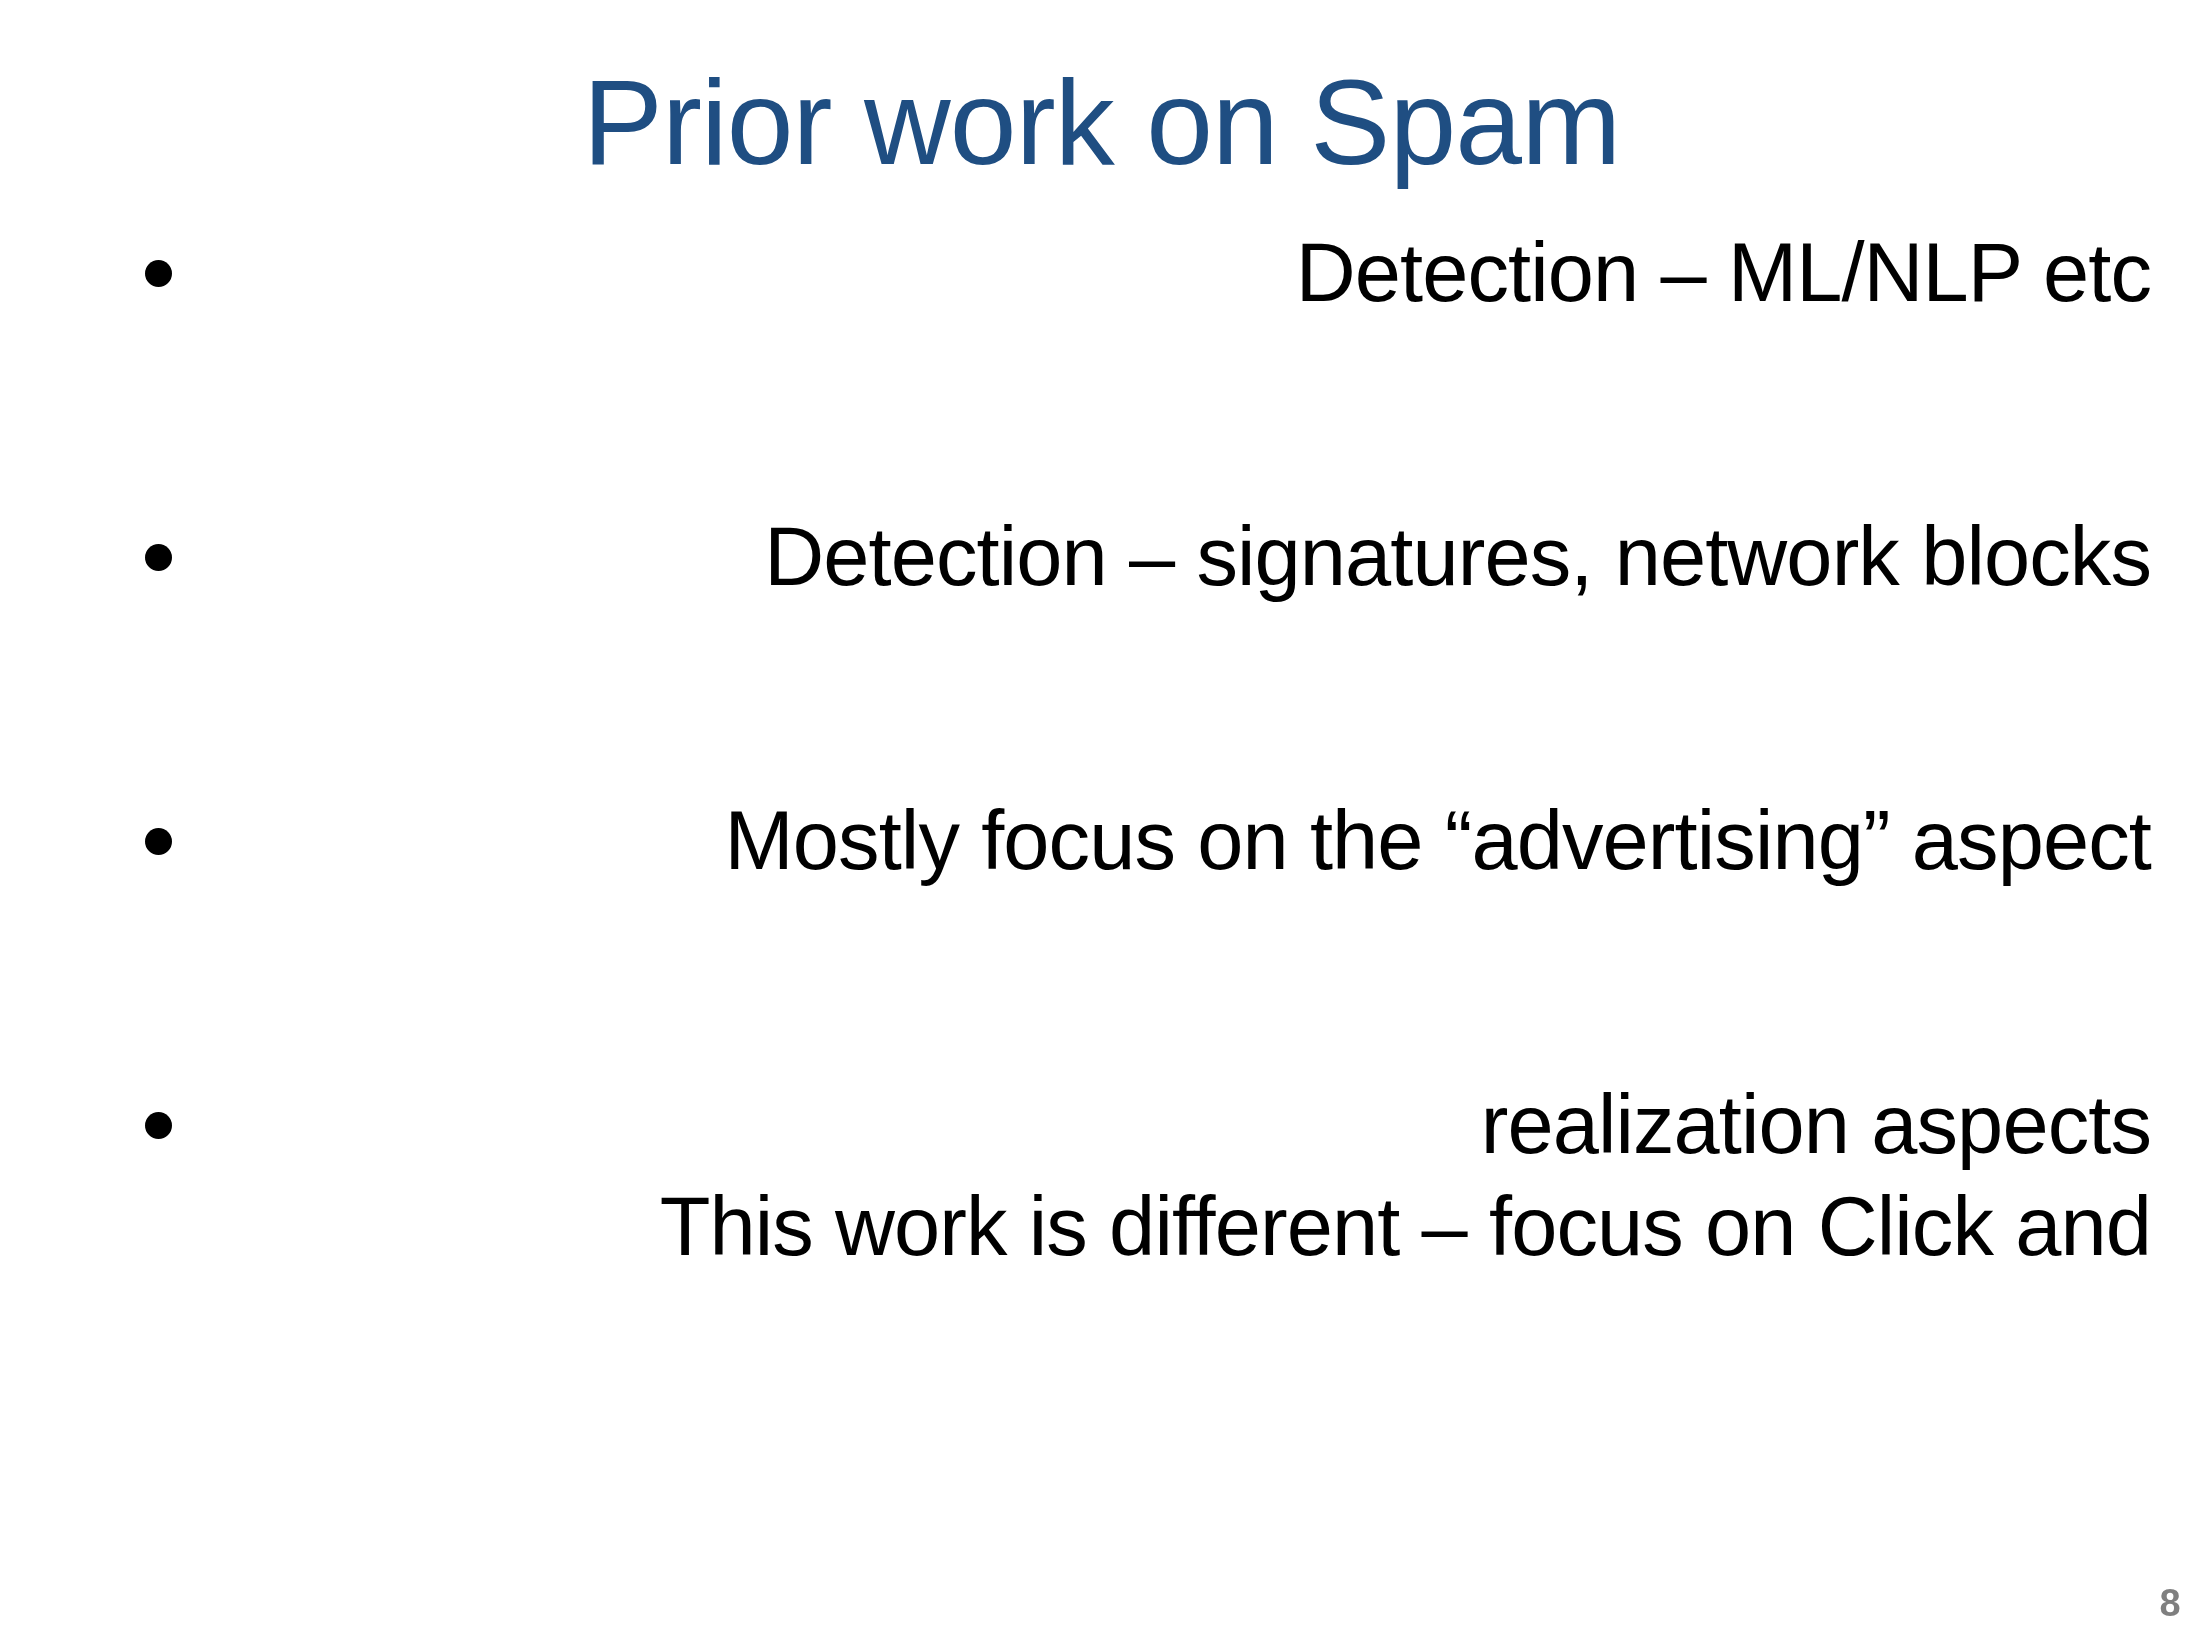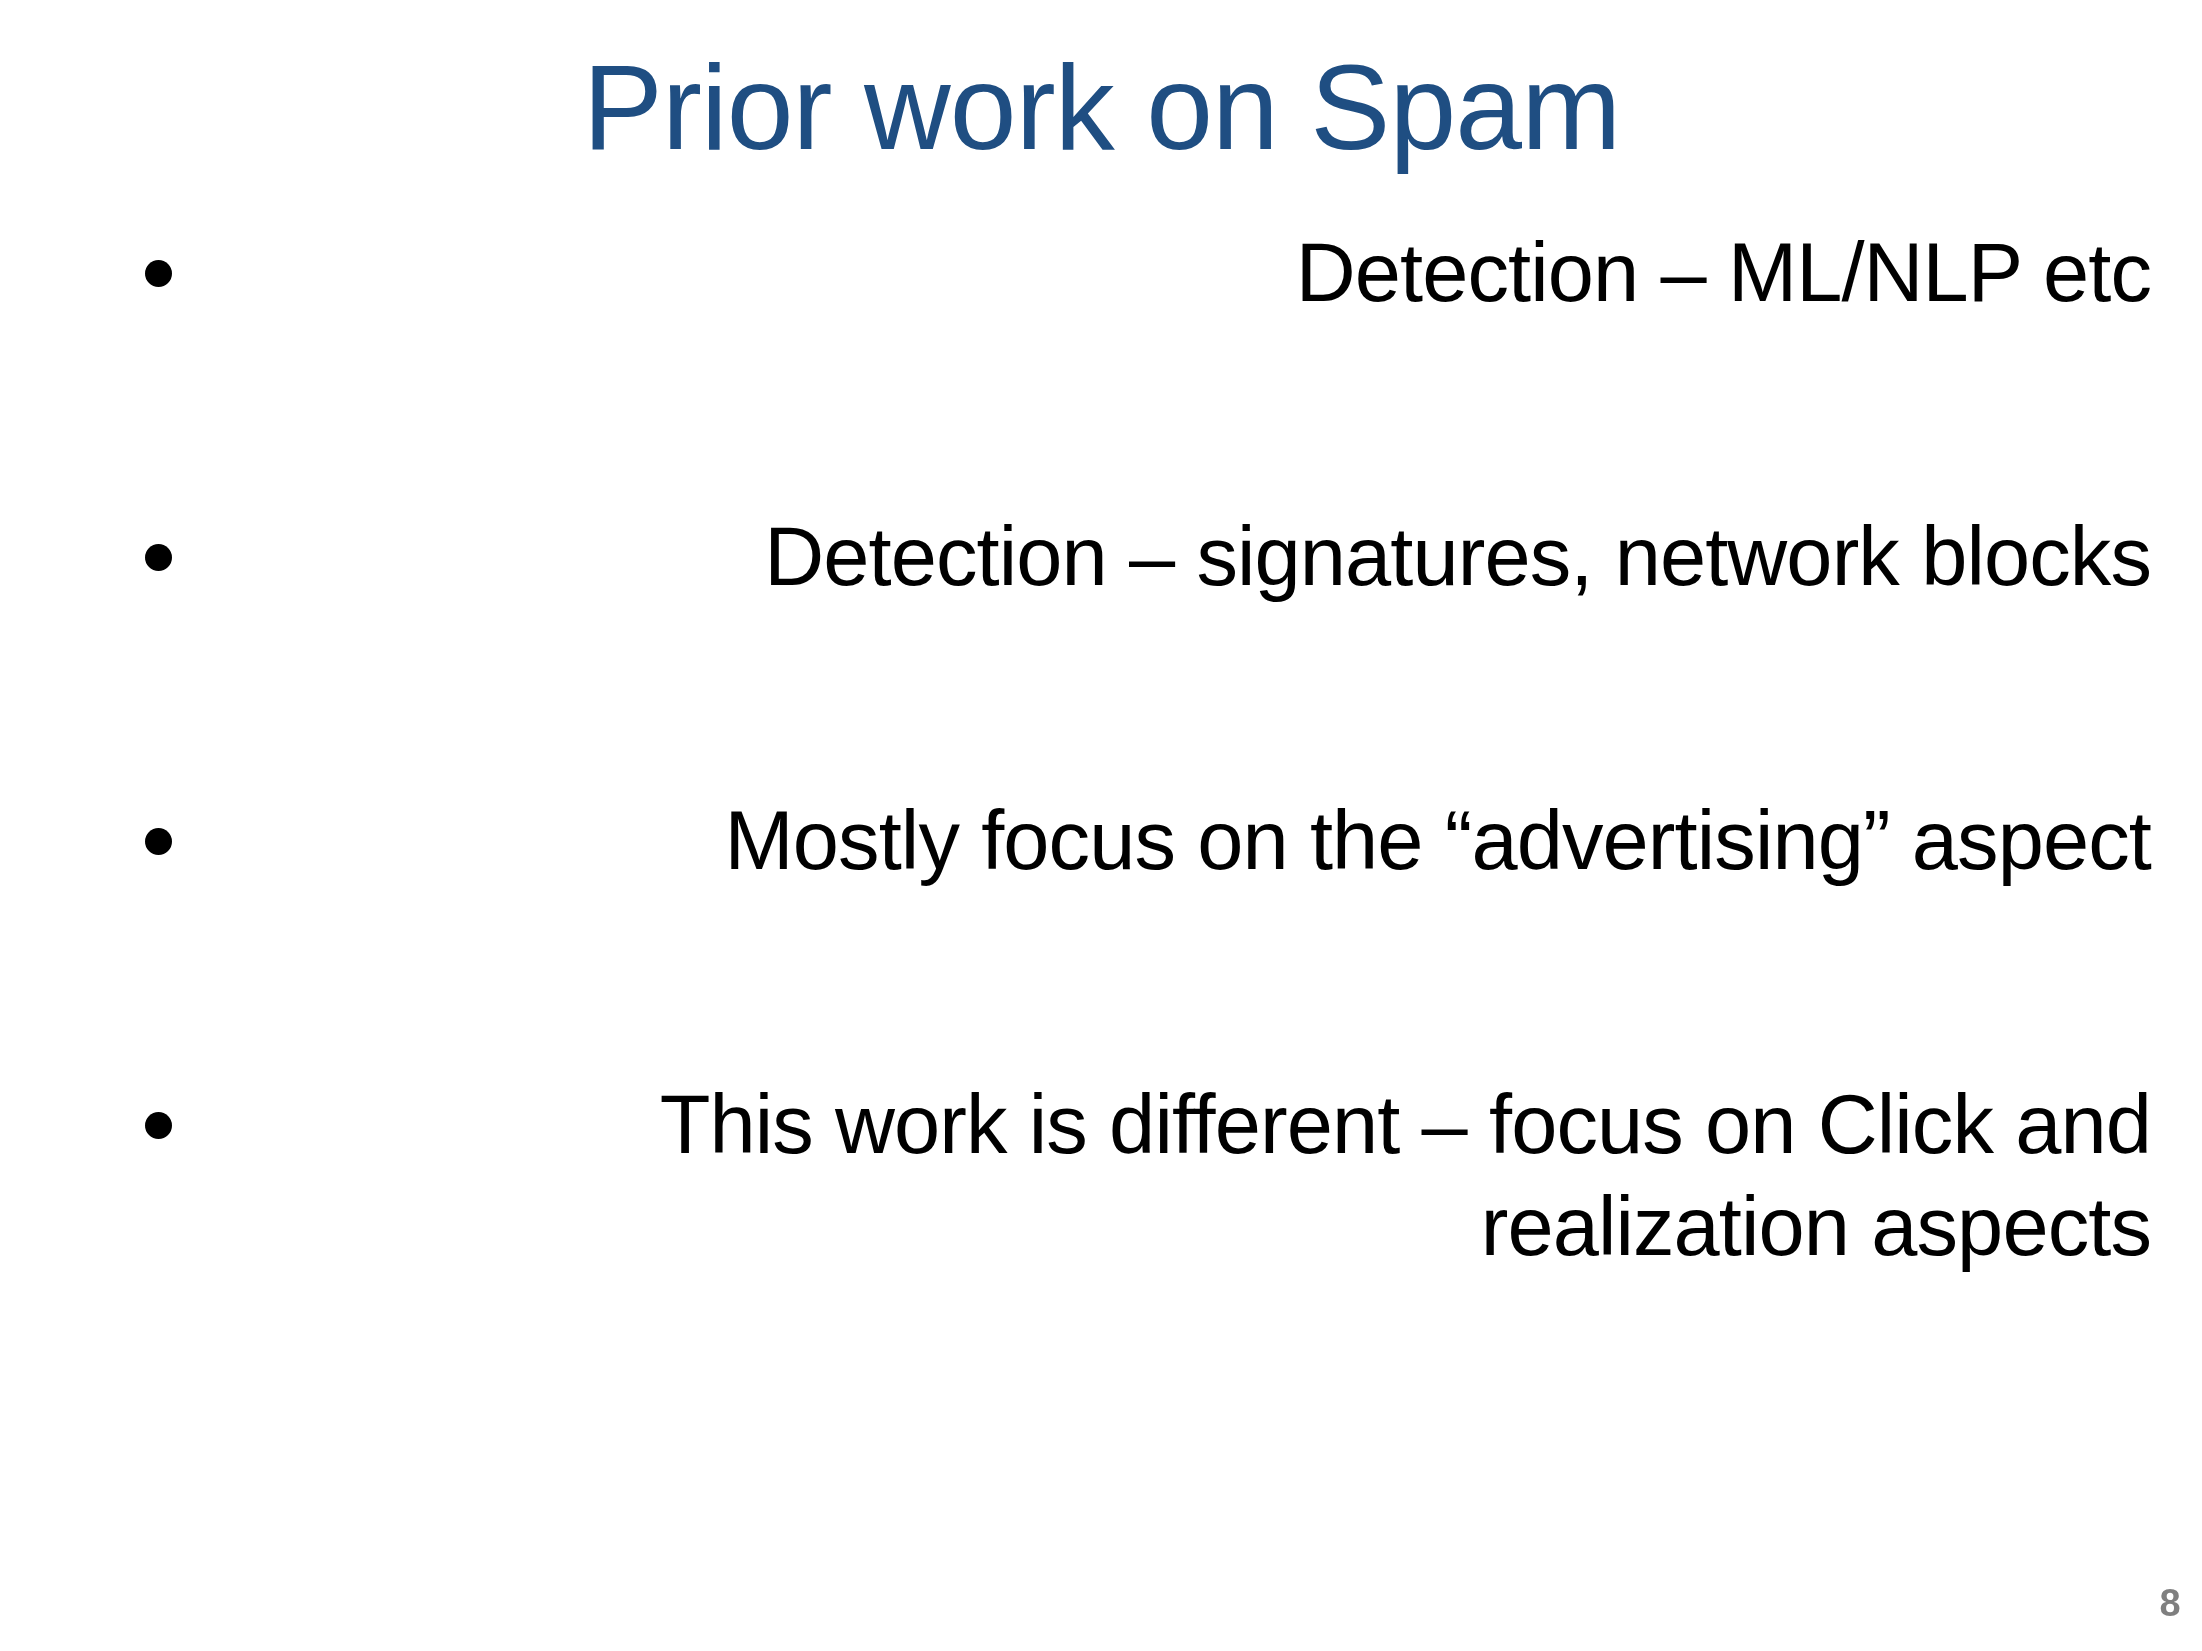--- a/index.html
+++ b/index.html
@@ -15,21 +15,21 @@
     font-family: "Liberation Sans", sans-serif;
     color: #000000;
   }
   .slide {
     position: absolute;
     inset: 0;
     background: #ffffff;
   }
   .slide-title {
     position: absolute;
-    top: 41px;
+    top: 56px;
     left: 0;
     width: 100%;
     margin: 0;
     text-align: center;
     font-size: 120px;
     line-height: 1.1;
     font-weight: 400;
     color: #1F4E82;
     letter-spacing: -0.9px;
   }
@@ -91,22 +91,22 @@
       <div class="bullet-line">Detection – signatures, network blocks</div>
     </li>
 
     <li class="bullet-item">
       <span class="bullet-dot"></span>
       <div class="bullet-line">Mostly focus on the “advertising” aspect</div>
     </li>
 
     <li class="bullet-item">
       <span class="bullet-dot"></span>
+      <div class="bullet-line">realization aspects</div>
       <div class="bullet-line">This work is different – focus on Click and</div>
-      <div class="bullet-line">realization aspects</div>
     </li>
 
   </ul>
 
   <div class="page-number">8</div>
 
 </div>
 
 
 </body></html>

